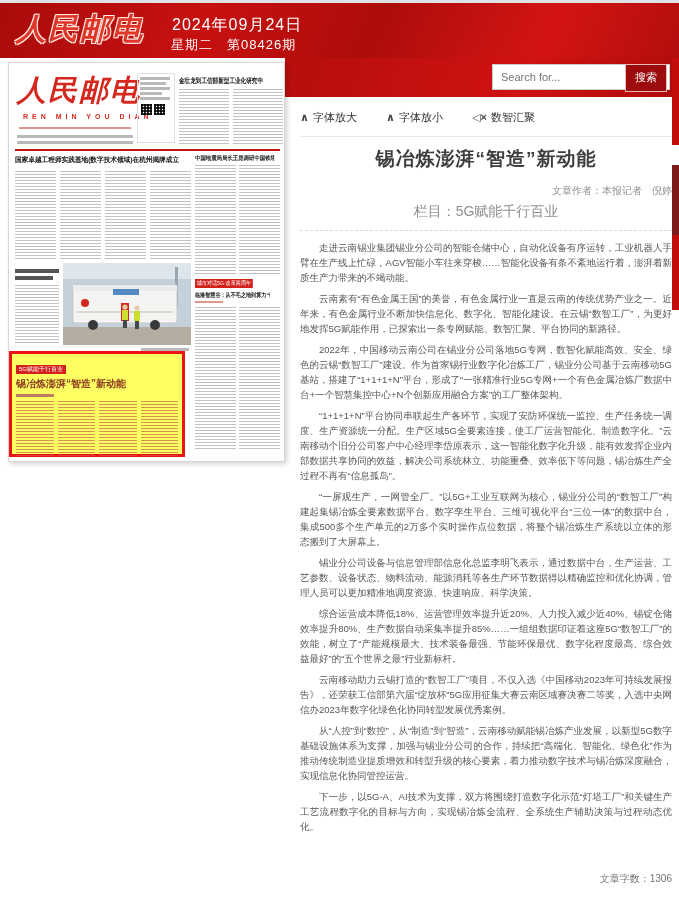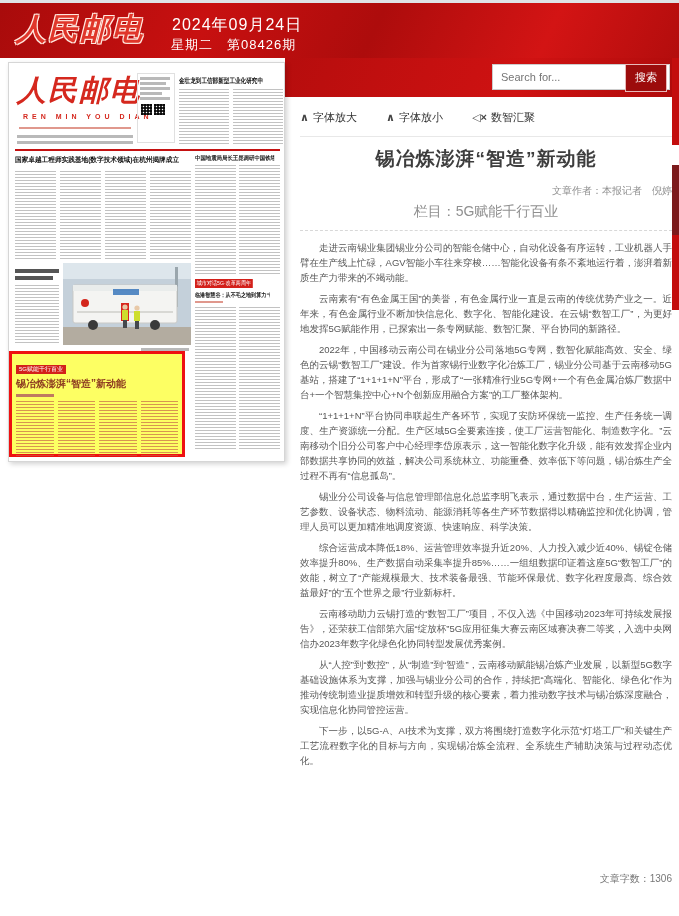--- a/index.html
+++ b/index.html
@@ -185,20 +185,21 @@
 <h1 class="abs" id="atitle" style="margin:0;">锡冶炼澎湃“智造”新动能</h1>
 <div class="abs" id="ameta1">文章作者：本报记者　倪婷</div>
 <div class="abs" id="ameta2">栏目：5G赋能千行百业</div>
 <div class="abs" id="hr2"></div>
 
 <div class="abs" id="abody">
   <p>走进云南锡业集团锡业分公司的智能仓储中心，自动化设备有序运转，工业机器人手臂在生产线上忙碌，AGV智能小车往来穿梭……智能化设备有条不紊地运行着，澎湃着新质生产力带来的不竭动能。</p>
   <p>云南素有“有色金属王国”的美誉，有色金属行业一直是云南的传统优势产业之一。近年来，有色金属行业不断加快信息化、数字化、智能化建设。在云锡“数智工厂”，为更好地发挥5G赋能作用，已探索出一条专网赋能、数智汇聚、平台协同的新路径。</p>
   <p>2022年，中国移动云南公司在锡业分公司落地5G专网，数智化赋能高效、安全、绿色的云锡“数智工厂”建设。作为首家锡行业数字化冶炼工厂，锡业分公司基于云南移动5G基站，搭建了“1+1+1+N”平台，形成了“一张精准行业5G专网+一个有色金属冶炼厂数据中台+一个智慧集控中心+N个创新应用融合方案”的工厂整体架构。</p>
   <p>“1+1+1+N”平台协同串联起生产各环节，实现了安防环保统一监控、生产任务统一调度、生产资源统一分配。生产区域5G全要素连接，使工厂运营智能化、制造数字化。”云南移动个旧分公司客户中心经理李岱原表示，这一智能化数字化升级，能有效发挥企业内部数据共享协同的效益，解决公司系统林立、功能重叠、效率低下等问题，锡冶炼生产全过程不再有“信息孤岛”。</p>
+  <p>“一屏观生产，一网管全厂。”以5G+工业互联网为核心，锡业分公司的“数智工厂”构建起集锡冶炼全要素数据平台、数字孪生平台、三维可视化平台“三位一体”的数据中台，集成500多个生产单元的2万多个实时操作点位数据，将整个锡冶炼生产系统以立体的形态搬到了大屏幕上。</p>
   <p>锡业分公司设备与信息管理部信息化总监李明飞表示，通过数据中台，生产运营、工艺参数、设备状态、物料流动、能源消耗等各生产环节数据得以精确监控和优化协调，管理人员可以更加精准地调度资源、快速响应、科学决策。</p>
   <p>综合运营成本降低18%、运营管理效率提升近20%、人力投入减少近40%、锡锭仓储效率提升80%、生产数据自动采集率提升85%……一组组数据印证着这座5G“数智工厂”的效能，树立了“产能规模最大、技术装备最强、节能环保最优、数字化程度最高、综合效益最好”的“五个世界之最”行业新标杆。</p>
   <p>云南移动助力云锡打造的“数智工厂”项目，不仅入选《中国移动2023年可持续发展报告》，还荣获工信部第六届“绽放杯”5G应用征集大赛云南区域赛决赛二等奖，入选中央网信办2023年数字化绿色化协同转型发展优秀案例。</p>
   <p>从“人控”到“数控”，从“制造”到“智造”，云南移动赋能锡冶炼产业发展，以新型5G数字基础设施体系为支撑，加强与锡业分公司的合作，持续把“高端化、智能化、绿色化”作为推动传统制造业提质增效和转型升级的核心要素，着力推动数字技术与锡冶炼深度融合，实现信息化协同管控运营。</p>
   <p>下一步，以5G-A、AI技术为支撑，双方将围绕打造数字化示范“灯塔工厂”和关键生产工艺流程数字化的目标与方向，实现锡冶炼全流程、全系统生产辅助决策与过程动态优化。</p>
 </div>
 
 <div class="abs" id="wcount">文章字数：1306</div>
 
 </body></html>

